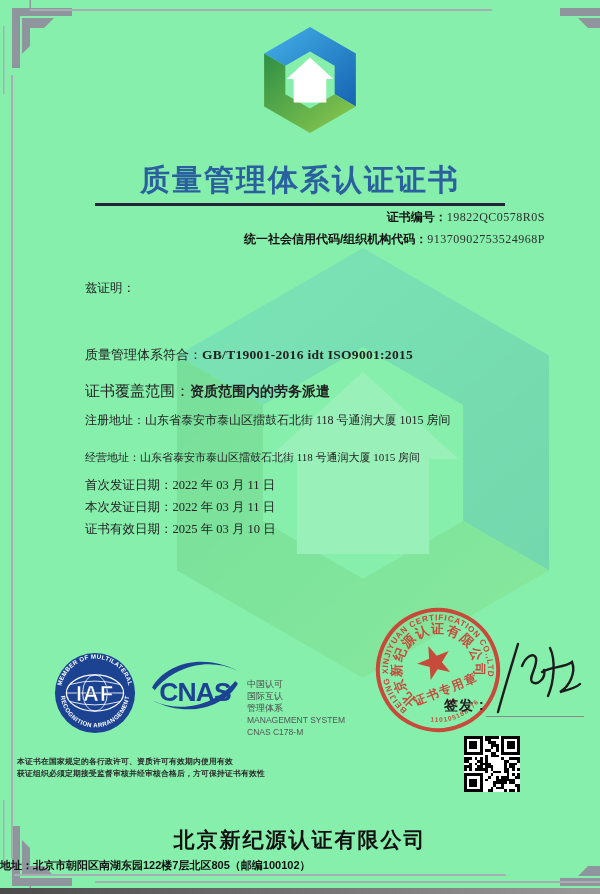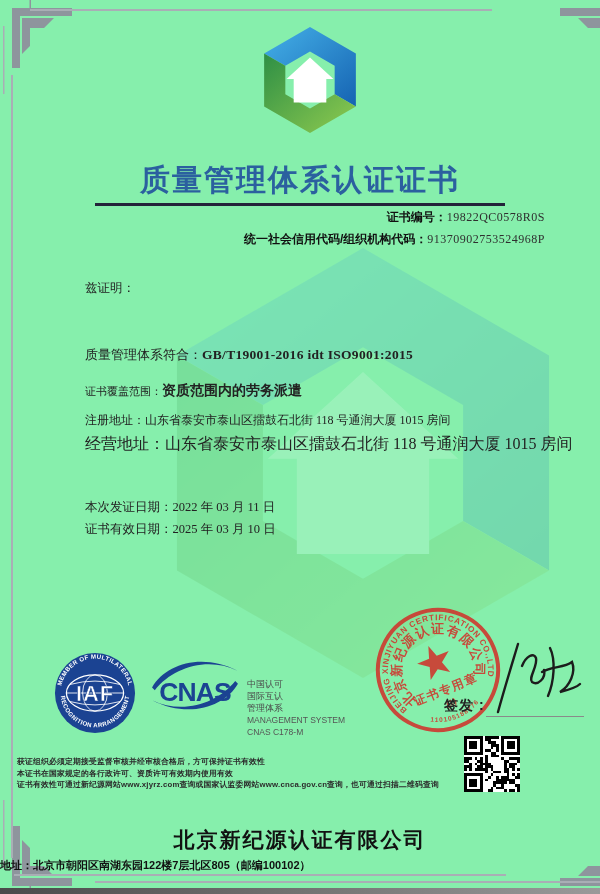--- a/index.html
+++ b/index.html
@@ -18,21 +18,21 @@
   
   .num-row{position:absolute;right:55px;white-space:nowrap;font-size:12px;text-align:right;}
   .num-row .lbl{font-weight:bold;color:#111;}
   .num-row .val{font-family:"Liberation Serif",serif;color:#2f2f2f;letter-spacing:.5px;}
 
   
   .body-row{position:absolute;left:85px;white-space:nowrap;font-size:12.5px;color:#222;}
   .company{left:103px;font-size:21px;font-weight:bold;letter-spacing:1.5px;color:#111;}
   .std-row .lbl{font-size:13px;}
   .std-row .val{font-family:"Liberation Serif",serif;font-weight:bold;font-size:13.5px;letter-spacing:.3px;}
-  .scope-row .lbl{font-size:11px;}
+  .scope-row .lbl{font-size:15px;}
   .scope-row .val{font-weight:bold;font-size:14px;}
   .date-row .val,.addr-row .val{font-family:"Liberation Serif",serif;}
 
   
   .accr{position:absolute;left:247px;top:678px;font-size:9px;line-height:12px;color:#4a4a4a;}
   .accr .en{font-size:8.5px;color:#555;}
 
   
   .sign-row{position:absolute;left:444px;top:697px;font-size:14px;font-weight:bold;color:#222;letter-spacing:1px;}
   .sign-line{position:absolute;left:486px;top:716px;width:98px;height:1px;background:#8a8a8a;}
@@ -124,24 +124,27 @@
     <span class="lbl">质量管理体系符合：</span><span class="val">GB/T19001-2016 idt ISO9001:2015</span>
   </div>
 
   <div class="body-row scope-row" style="top:382px">
     <span class="lbl">证书覆盖范围：</span><span class="val">资质范围内的劳务派遣</span>
   </div>
 
   <div class="body-row addr-row" style="top:412px;font-size:12px">
     <span class="lbl">注册地址：</span><span class="val">山东省泰安市泰山区擂鼓石北街 118 号通润大厦 1015 房间</span>
   </div>
-  <div class="body-row addr-row" style="top:434px;font-size:16px">
+  <div class="body-row addr-row" style="top:450px;font-size:11px">
     <span class="lbl">经营地址：</span><span class="val">山东省泰安市泰山区擂鼓石北街 118 号通润大厦 1015 房间</span>
   </div>
 
+  <div class="body-row date-row" style="top:477px">
+    <span class="lbl">首次发证日期：</span><span class="val">2022 年 03 月 11 日</span>
+  </div>
   <div class="body-row date-row" style="top:499px">
     <span class="lbl">本次发证日期：</span><span class="val">2022 年 03 月 11 日</span>
   </div>
   <div class="body-row date-row" style="top:521px">
     <span class="lbl">证书有效日期：</span><span class="val">2025 年 03 月 10 日</span>
   </div>
 
   <svg class="abs" style="left:54px;top:652px" width="82" height="82" viewBox="0 0 86 86">
     <circle cx="43" cy="43" r="42" fill="#1b4392"></circle>
     <ellipse cx="43" cy="43" rx="30" ry="19" fill="none" stroke="#ffffff" stroke-width="1.3"></ellipse>
@@ -332,22 +335,21 @@
         <rect x="9" y="20" width="1" height="1"></rect>
         <rect x="10" y="20" width="1" height="1"></rect>
         <rect x="15" y="20" width="1" height="1"></rect>
         <rect x="17" y="20" width="1" height="1"></rect>
         <rect x="18" y="20" width="1" height="1"></rect>
         <rect x="20" y="20" width="1" height="1"></rect>
       </g>
   </svg>
 
   <div class="fine">
+    <div>本证书在国家规定的各行政许可、资质许可有效期内使用有效</div>
     <div>获证组织必须定期接受监督审核并经审核合格后，方可保持证书有效性</div>
-    <div>本证书在国家规定的各行政许可、资质许可有效期内使用有效</div>
-    <div>证书有效性可通过新纪源网站www.xjyrz.com查询或国家认监委网站www.cnca.gov.cn查询，也可通过扫描二维码查询</div>
   </div>
 
   <div class="footer-org">北京新纪源认证有限公司</div>
   <div class="footer-addr">地址：北京市朝阳区南湖东园122楼7层北区805（邮编100102）</div>
   <div class="bottom-strip"></div>
 
 </div>
 
 </body></html>

